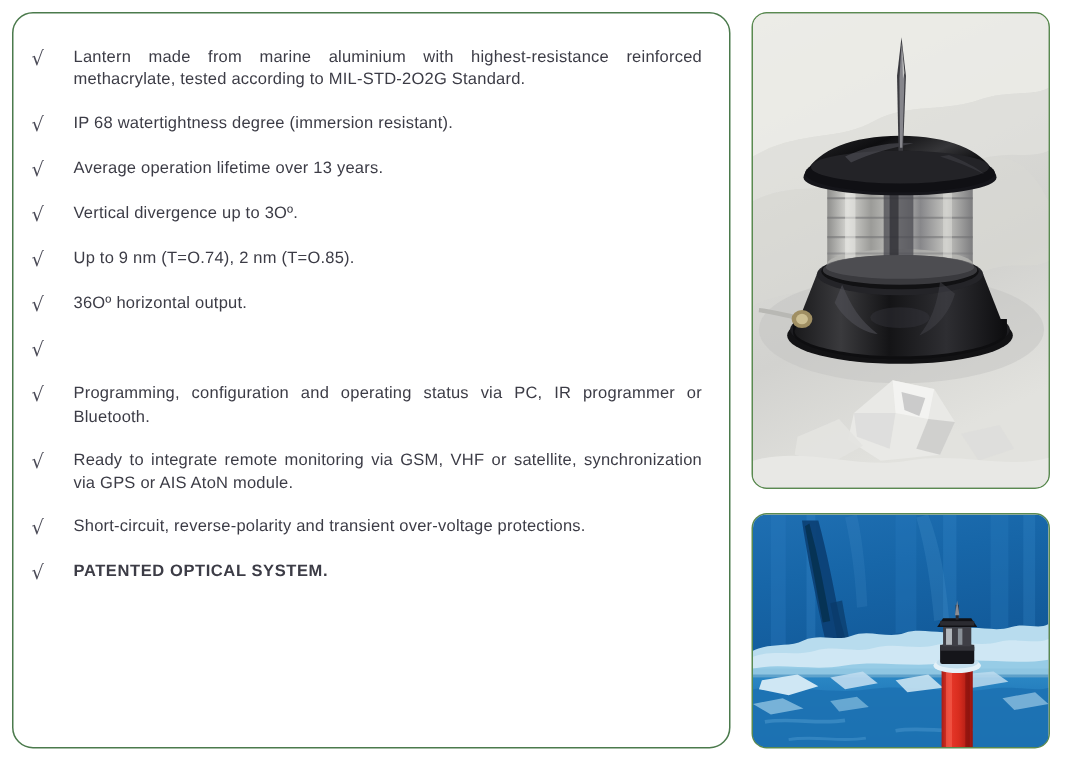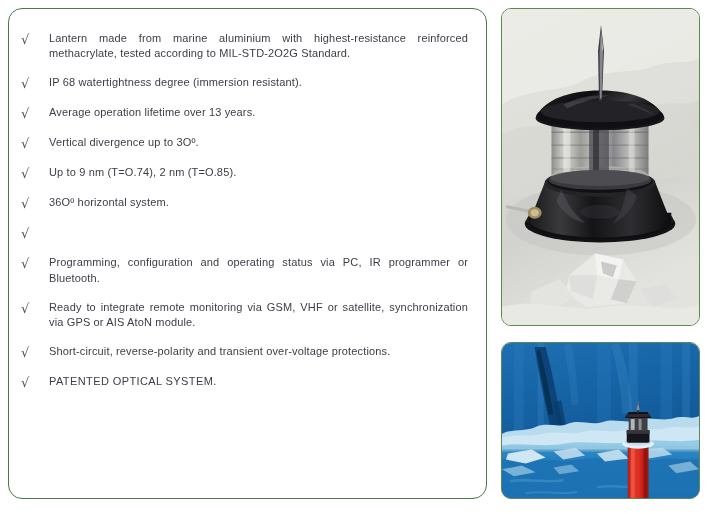--- a/index.html
+++ b/index.html
@@ -56,21 +56,21 @@
   .feature-text {
     flex: 1 1 auto;
     font-size: 11px;
     line-height: 15.2px;
     color: #3c3c46;
     text-align: justify;
     text-justify: inter-word;
     letter-spacing: 0.15px;
   }
   .feature-text.bold {
-    font-weight: normal;
+    font-weight: bold;
     letter-spacing: 0.4px;
   }
   .feature-text .line2 {
     display: block;
   }
 
   
   .photo-frame {
     position: absolute;
     box-sizing: border-box;
@@ -122,21 +122,21 @@
 
     <div class="feature-item">
       <span class="check-icon">√</span>
       <span class="feature-text">
         <span class="line2">Up to 9 nm (T=O.74), 2 nm (T=O.85).</span>
       </span>
     </div>
 
     <div class="feature-item">
       <span class="check-icon">√</span>
-      <span class="feature-text">36Oº horizontal system.</span>
+      <span class="feature-text">36Oº horizontal output.</span>
     </div>
 
     <div class="feature-item">
       <span class="check-icon">√</span>
     </div>
 
     <div class="feature-item">
       <span class="check-icon">√</span>
       <span class="feature-text">Programming, configuration and operating status via PC, IR programmer or Bluetooth.</span>
     </div>

